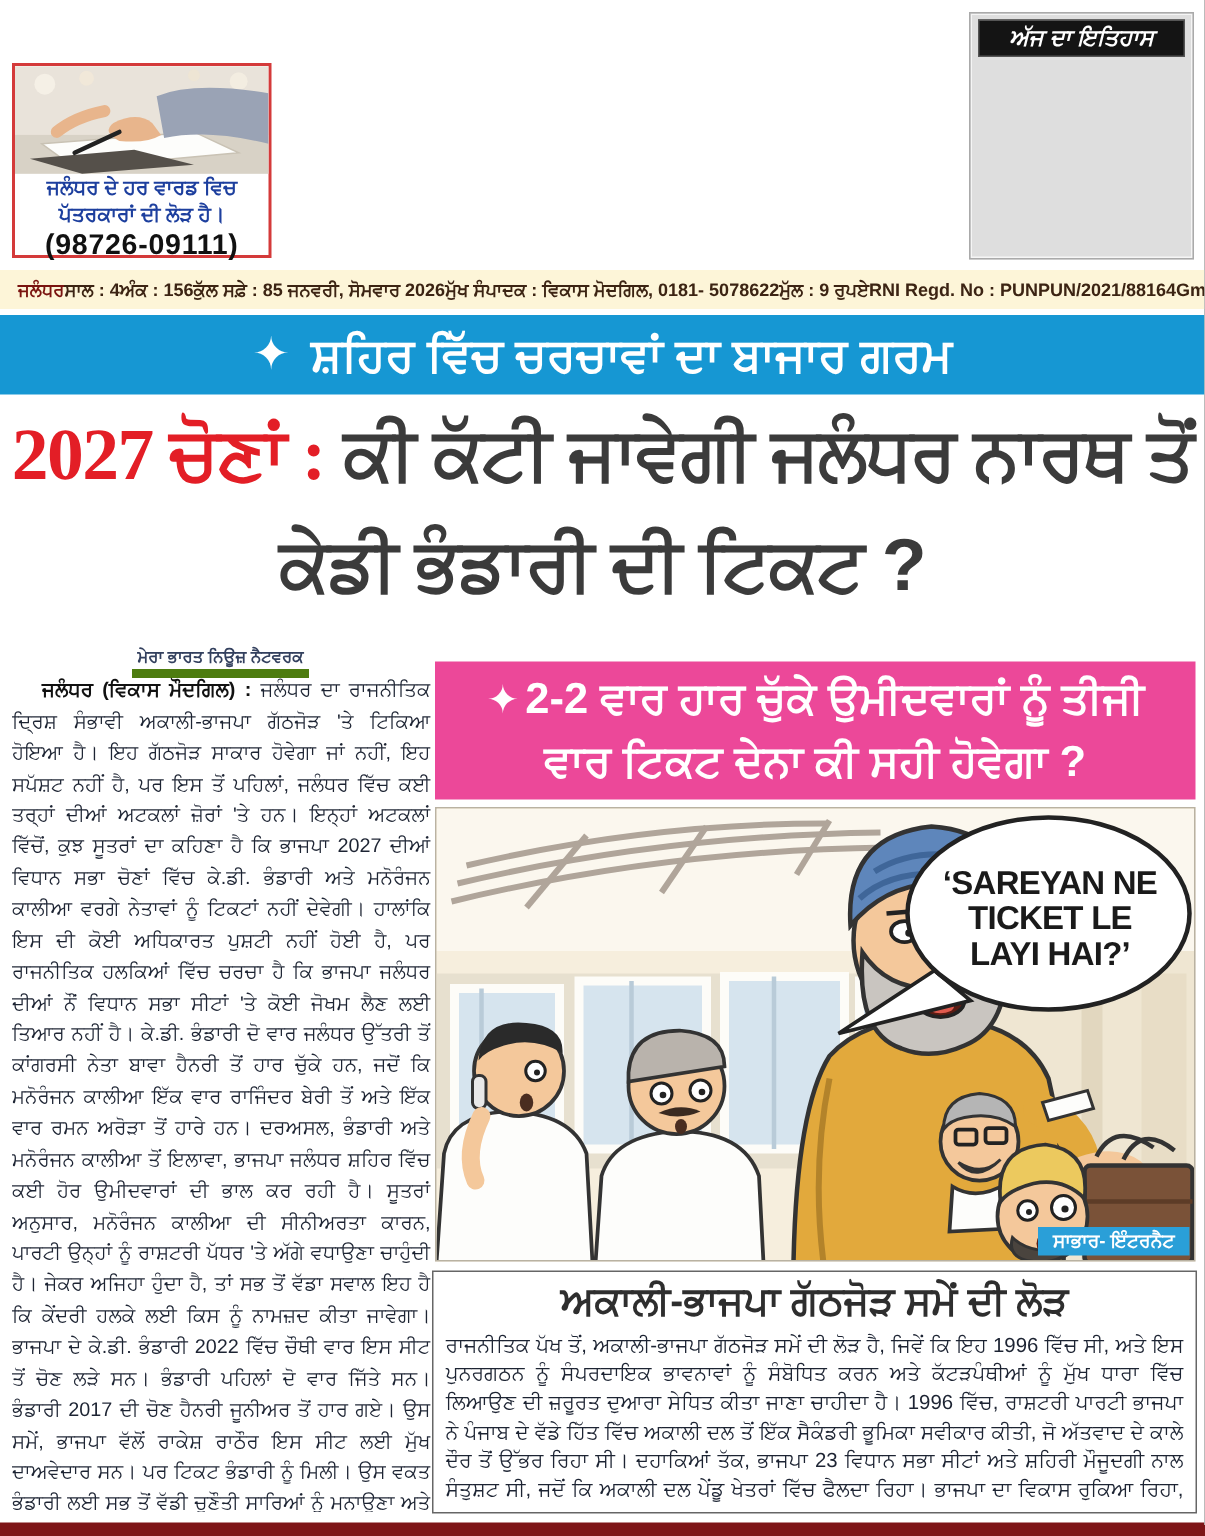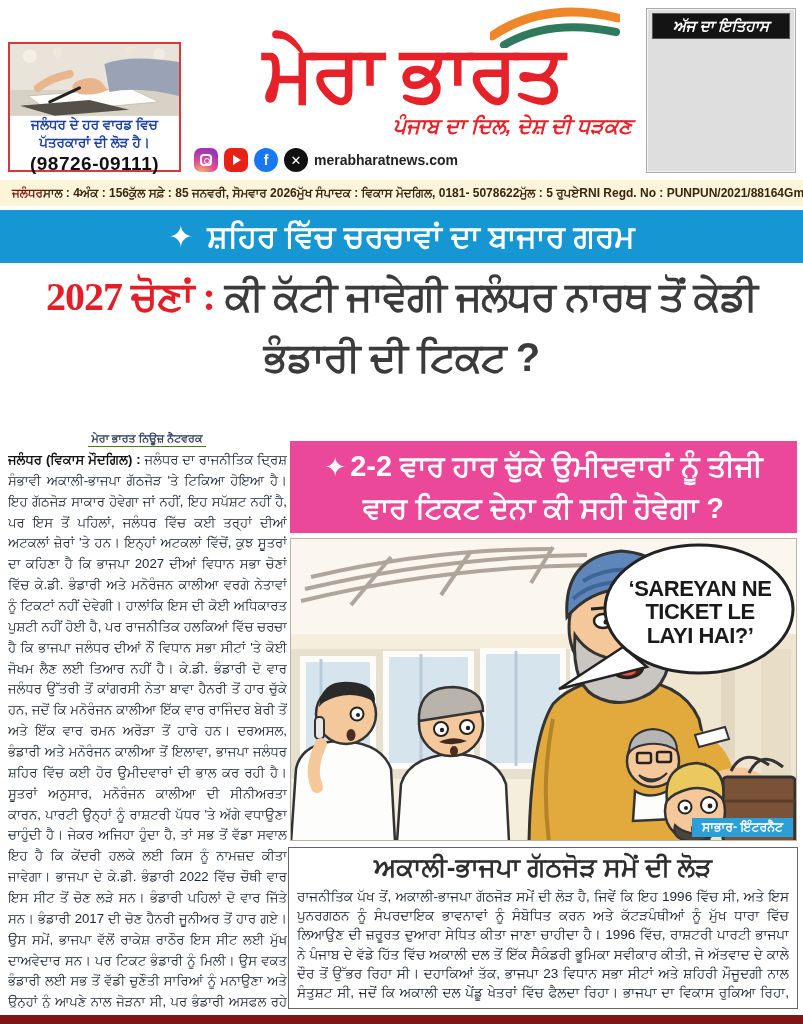--- a/index.html
+++ b/index.html
@@ -46,31 +46,31 @@
   .infobar .maroon { color:#7a1410; }
 
   
   .banner { position:absolute; left:0; top:210px; width:803px; height:53px; background:#1697d3;
     color:#fff; display:flex; align-items:center; justify-content:center; gap:14px;
     font-size:31px; font-weight:bold; }
   .star-glyph { font-size:30px; font-weight:normal; }
 
   
   .headline { position:absolute; left:4px; top:266px; width:795px; height:160px;
-    text-align:center; font-weight:bold; font-size:40px; line-height:1.5; color:#3b3b3b;
+    text-align:center; font-weight:bold; font-size:49px; line-height:1.5; color:#3b3b3b;
     letter-spacing:-1px; }
   .headline .lead { color:#e31e26; font-family:"Liberation Serif","DejaVu Serif",serif; }
 
   
   .byline { position:absolute; left:8px; top:432px; width:278px; text-align:center;
     font-size:11px; font-weight:bold; color:#33405e; }
-  .byline span { border-bottom:1px solid #4d7c0f; padding:0 4px 2px 4px; }
+  .byline span { border-bottom:6px solid #4d7c0f; padding:0 4px 2px 4px; }
   .left-col { position:absolute; left:8px; top:450px; width:279px; height:558px;
     font-size:13.2px; line-height:1.58; text-align:justify; color:#1d2433; overflow:hidden; }
-  .left-col .dateline { font-weight:bold; color:#111; }
+  .left-col .dateline { font-weight:bold; color:#111;margin-left:20px; }
 
   
   .subhead-box { position:absolute; left:290px; top:441px; width:507px; height:92px;
     background:#ec4899; color:#fff; font-weight:bold; font-size:29px; line-height:1.45;
     text-align:center; display:flex; align-items:center; justify-content:flex-start; padding:0 10px; }
   .subhead-box .star-glyph { font-size:26px; margin-right:4px; }
 
   .cartoon-box { position:absolute; left:290px; top:538px; width:507px; height:303px;
     border:1px solid #b9b2a2; background:#f6eedd; overflow:hidden; }
   .bubble-text { position:absolute; left:330px; top:14px; width:158px; height:118px;
@@ -106,52 +106,33 @@
       <path d="M95 20 Q120 10 170 18 L170 52 Q130 42 100 48 Z" fill="#9aa3b5"></path>
       <path d="M92 38 Q82 30 66 38 Q58 44 70 50 Q88 52 98 46 Z" fill="#e8b58c"></path>
       <path d="M70 44 L40 58" stroke="#222" stroke-width="3" stroke-linecap="round"></path>
       <path d="M60 30 Q40 34 28 44" stroke="#e8b58c" stroke-width="8" fill="none" stroke-linecap="round"></path>
     </svg>
     <div class="promo-line">ਜਲੰਧਰ ਦੇ ਹਰ ਵਾਰਡ ਵਿਚ</div>
     <div class="promo-line">ਪੱਤਰਕਾਰਾਂ ਦੀ ਲੋੜ ਹੈ।</div>
     <div class="promo-phone">(98726-09111)</div>
   </div>
 
-  <div class="logo-block">
-    <svg class="flag-swoosh" width="130" height="42" viewBox="0 0 130 42">
-      <path d="M2 30 Q55 -6 128 12" stroke="#f0862a" stroke-width="9" fill="none" stroke-linecap="round"></path>
-      <path d="M14 39 Q60 12 126 26" stroke="#2f7a5c" stroke-width="8" fill="none" stroke-linecap="round"></path>
-    </svg>
-    <div class="logo-title">ਮੇਰਾ ਭਾਰਤ</div>
-    <div class="logo-tagline">ਪੰਜਾਬ ਦਾ ਦਿਲ, ਦੇਸ਼ ਦੀ ਧੜਕਣ</div>
-    <div class="social-row">
-      <span class="sicon ig">
-          <span class="ig-glyph"></span>
-        </span>
-      <span class="sicon yt">
-          <span class="yt-glyph"></span>
-        </span>
-      <span class="sicon fb">f</span>
-      <span class="sicon xx">✕</span>
-      <span class="website">merabharatnews.com</span>
-    </div>
-  </div>
 
   <div class="history-box">
     <div class="history-head">ਅੱਜ ਦਾ ਇਤਿਹਾਸ</div>
   </div>
 
   <div class="infobar">
     <span class="maroon">ਜਲੰਧਰ</span>
     <span>ਸਾਲ : 4</span>
     <span>ਅੰਕ : 156</span>
     <span>ਕੁੱਲ ਸਫ਼ੇ : 8</span>
     <span>5 ਜਨਵਰੀ, ਸੋਮਵਾਰ 2026</span>
     <span>ਮੁੱਖ ਸੰਪਾਦਕ : ਵਿਕਾਸ ਮੋਦਗਿਲ, 0181- 5078622</span>
-    <span>ਮੁੱਲ : 5 ਰੁਪਏ</span>
+    <span>ਮੁੱਲ : 9 ਰੁਪਏ</span>
     <span>RNI Regd. No : PUNPUN/2021/88164</span>
     <span>Gmail :- merabharat1967@gmail.com</span>
   </div>
 
   <div class="banner">
     <span class="star-glyph">✦</span>
     <span>ਸ਼ਹਿਰ ਵਿੱਚ ਚਰਚਾਵਾਂ ਦਾ ਬਾਜਾਰ ਗਰਮ</span>
   </div>
 
   <div class="headline">

